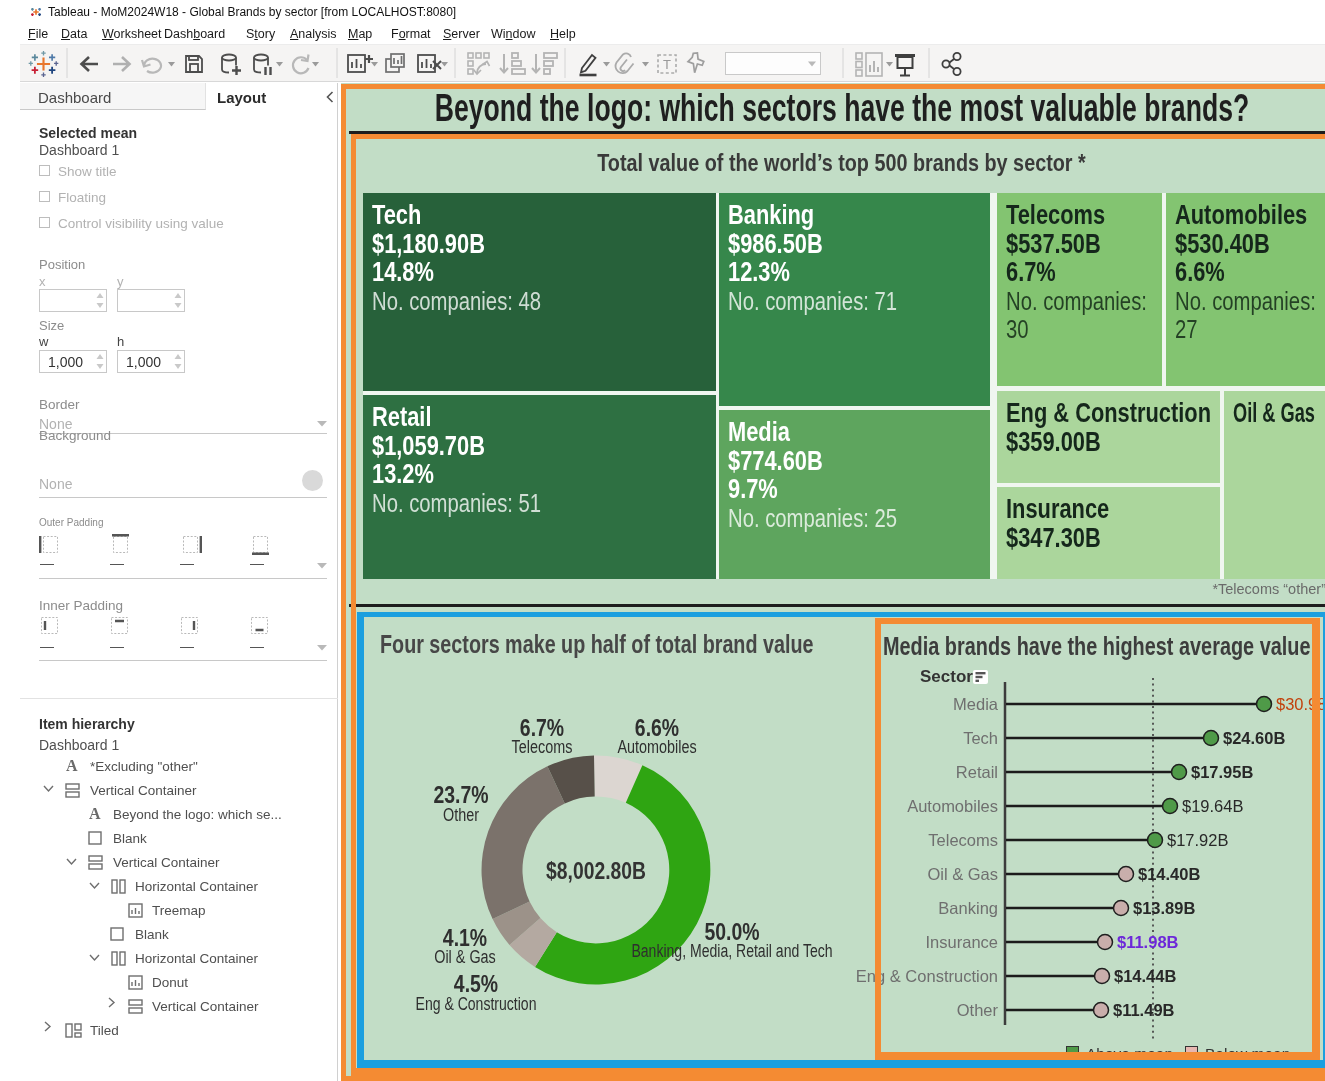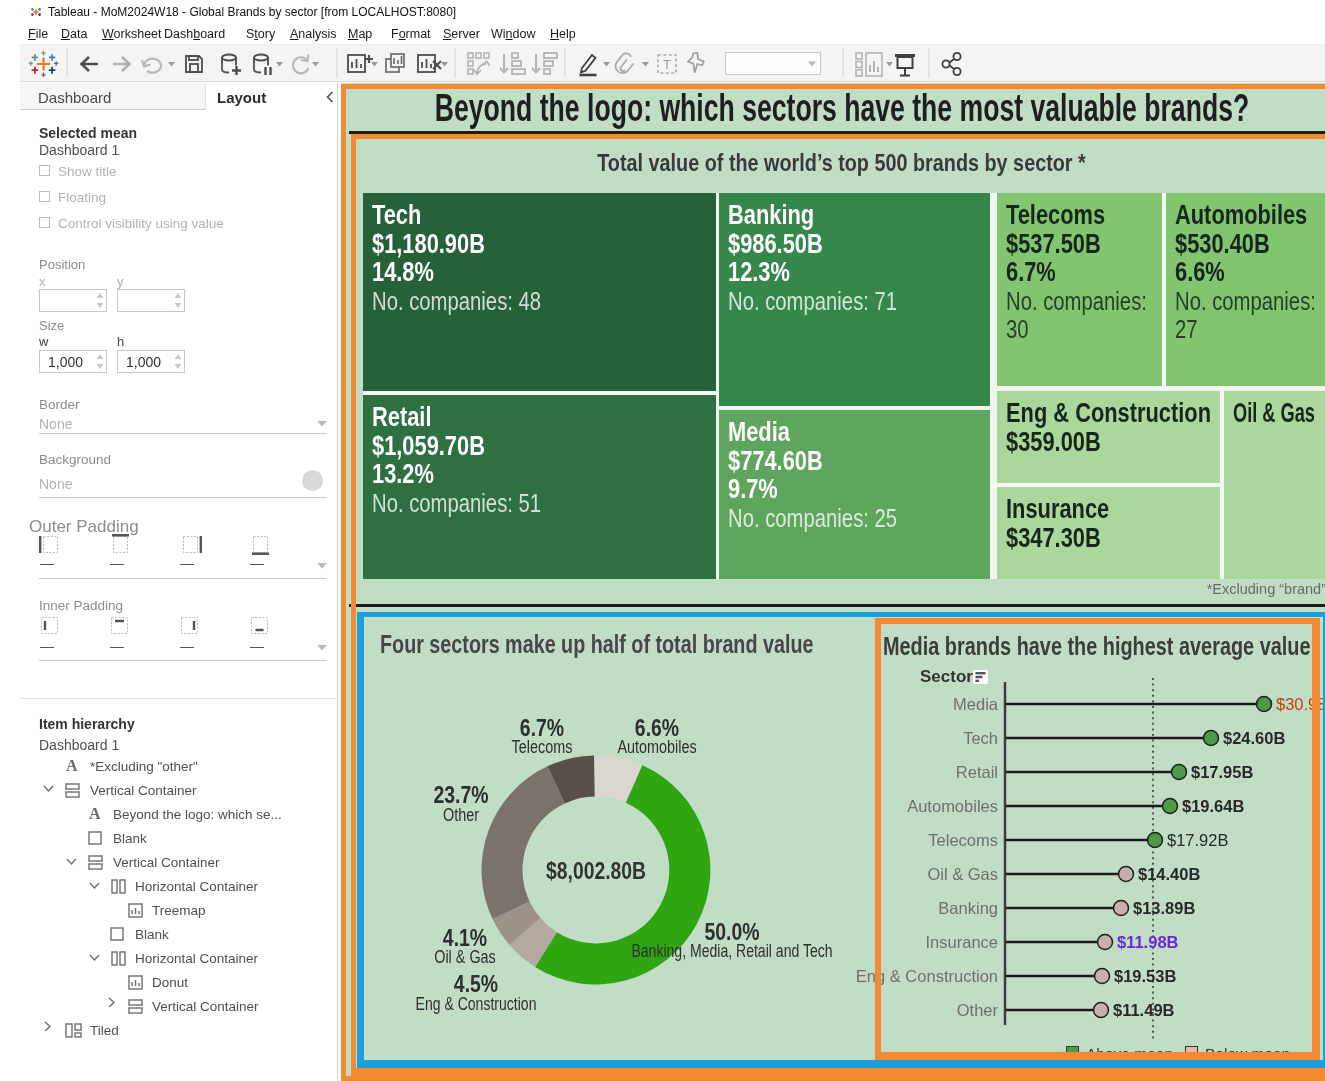--- a/index.html
+++ b/index.html
@@ -296,26 +296,26 @@
       <path d="M5 17 l-3.5 -5 h7 z" fill="#c9c9c9"></path>
     </svg>
 
   <div class="abs ltx lgrey" style="left:19px;top:397px;font-size:13.5px">Border</div>
   <div class="abs ltx ldis" style="left:19px;top:416px">None</div>
   <svg class="abs" style="left:296px;top:420px" width="12" height="8">
       <path d="M1 1 l5 5.5 5 -5.5 z" fill="#b9b9b9"></path>
     </svg>
   <div class="uline" style="left:19px;top:433px;width:288px"></div>
 
-  <div class="abs ltx lgrey" style="left:19px;top:452px;font-size:13.5px">Background</div>
+  <div class="abs ltx lgrey" style="left:19px;top:428px;font-size:13.5px">Background</div>
   <div class="abs ltx ldis" style="left:19px;top:476px">None</div>
   <div class="abs" style="left:282px;top:470px;width:21px;height:21px;border-radius:50%;background:#d9d9d9"></div>
   <div class="uline" style="left:19px;top:497px;width:288px"></div>
 
-  <div class="abs ltx lgrey" style="left:9px;top:517px;font-size:17px">Outer Padding</div>
+  <div class="abs ltx lgrey" style="left:19px;top:517px;font-size:10px">Outer Padding</div>
   <g id="op-icons"></g>
   <svg class="abs" style="left:19px;top:534px" width="240" height="22">
     <g fill="none" stroke="#b9b9b9" stroke-dasharray="2,1.6">
         <rect x="4.5" y="2.5" width="14" height="16"></rect>
         <rect x="74.5" y="2.5" width="14" height="16"></rect>
         <rect x="144.5" y="2.5" width="14" height="16"></rect>
         <rect x="214.5" y="2.5" width="14" height="16"></rect>
       </g>
     <g stroke="#555" stroke-width="2.4">
         <path d="M1.2 2 v 17 M73 1.2 h 17 M161.8 2 v 17 M213 19.8 h 17"></path>
@@ -460,21 +460,21 @@
   <div class="cell dc" style="left:977px;top:391px;width:223px;height:92px;background:#abd69c">
       <div class="ct" style="white-space:nowrap">Eng &amp; Construction<br>$359.00B</div>
     </div>
   <div class="cell dc" style="left:1204px;top:391px;width:103px;height:188px;background:#abd69c">
       <div class="ct" style="white-space:nowrap;transform:scaleX(0.65)">Oil &amp; Gas</div>
     </div>
   <div class="cell dc" style="left:977px;top:487px;width:223px;height:92px;background:#abd69c">
       <div class="ct" style="white-space:nowrap">Insurance<br>$347.30B</div>
     </div>
 
-  <div class="abs" style="left:1006px;top:581px;width:300px;text-align:right;font-size:14.5px;color:#6a6a6a">*Excluding “brand”</div>
+  <div class="abs" style="left:1006px;top:581px;width:300px;text-align:right;font-size:14.5px;color:#6a6a6a">*Telecoms “other”</div>
   <div class="blackline" style="left:329px;top:604px;width:986px"></div>
 
   
   <div class="abs" style="left:360px;top:630px;font-size:25px;font-weight:bold;color:#474747;transform:scaleX(0.79);transform-origin:left center;white-space:nowrap">Four sectors make up half of total brand value</div>
   <svg class="abs" style="left:456px;top:750px" width="240" height="240" viewBox="0 0 240 240">
     <path d="M 118.0 5.5 A 114.5 114.5 0 0 1 166.4 15.3 L 149.8 52.8 A 73.5 73.5 0 0 0 118.7 46.5 Z" fill="#dcd6d1"></path>
     <path d="M 166.4 15.3 A 114.5 114.5 0 1 1 59.0 216.9 L 80.8 182.2 A 73.5 73.5 0 1 0 149.8 52.8 Z" fill="#2fa512"></path>
     <path d="M 59.0 216.9 A 114.5 114.5 0 0 1 33.5 195.0 L 64.4 168.1 A 73.5 73.5 0 0 0 80.8 182.2 Z" fill="#b4a9a1"></path>
     <path d="M 33.5 195.0 A 114.5 114.5 0 0 1 16.6 169.1 L 53.6 151.5 A 73.5 73.5 0 0 0 64.4 168.1 Z" fill="#9c9289"></path>
     <path d="M 16.6 169.1 A 114.5 114.5 0 0 1 71.4 16.3 L 88.8 53.4 A 73.5 73.5 0 0 0 53.6 151.5 Z" fill="#7b726b"></path>
@@ -535,26 +535,26 @@
     <line x1="6" y1="282" x2="105" y2="282" stroke="#1b1b1b" stroke-width="2.5"></line>
     <circle cx="105" cy="282" r="7.5" fill="#c9aeab" stroke="#1f1f1f" stroke-width="1.5"></circle>
     <line x1="6" y1="316" x2="102" y2="316" stroke="#1b1b1b" stroke-width="2.5"></line>
     <circle cx="102" cy="316" r="7.5" fill="#c9aeab" stroke="#1f1f1f" stroke-width="1.5"></circle>
     <line x1="6" y1="350" x2="101" y2="350" stroke="#1b1b1b" stroke-width="2.5"></line>
     <circle cx="101" cy="350" r="7.5" fill="#c9aeab" stroke="#1f1f1f" stroke-width="1.5"></circle>
   </svg>
   <div class="lolrow" style="left:1256px;top:695px;font-weight:normal;color:#c2410c">$30.98B</div>
   <div class="lolrow" style="left:1203px;top:729px;font-weight:bold;color:#282828">$24.60B</div>
   <div class="lolrow" style="left:1171px;top:763px;font-weight:bold;color:#282828">$17.95B</div>
-  <div class="lolrow" style="left:1162px;top:797px;font-weight:bold;color:#282828">$19.64B</div>
+  <div class="lolrow" style="left:1162px;top:797px;font-weight:normal;color:#282828">$19.64B</div>
   <div class="lolrow" style="left:1147px;top:831px;font-weight:normal;color:#282828">$17.92B</div>
   <div class="lolrow" style="left:1118px;top:865px;font-weight:bold;color:#282828">$14.40B</div>
   <div class="lolrow" style="left:1113px;top:899px;font-weight:bold;color:#282828">$13.89B</div>
   <div class="lolrow" style="left:1097px;top:933px;font-weight:bold;color:#6d28d9">$11.98B</div>
-  <div class="lolrow" style="left:1094px;top:967px;font-weight:bold;color:#282828">$19.53B</div>
+  <div class="lolrow" style="left:1094px;top:967px;font-weight:bold;color:#282828">$14.44B</div>
   <div class="lolrow" style="left:1093px;top:1001px;font-weight:bold;color:#282828">$11.49B</div>
 
   
   <div class="abs" style="left:1046px;top:1046px;width:13px;height:13px;background:#4f9a48;border:1px solid #333"></div>
   <div class="abs" style="left:1066px;top:1045px;font-size:15.5px;color:#333">Above mean</div>
   <div class="abs" style="left:1165px;top:1046px;width:13px;height:13px;background:#e8b7b1;border:1px solid #333"></div>
   <div class="abs" style="left:1185px;top:1045px;font-size:15.5px;color:#333">Below mean</div>
 
   
   <div class="frame" style="left:321px;top:84px;width:1002px;height:997px;border:5px solid #f48b33"></div>

